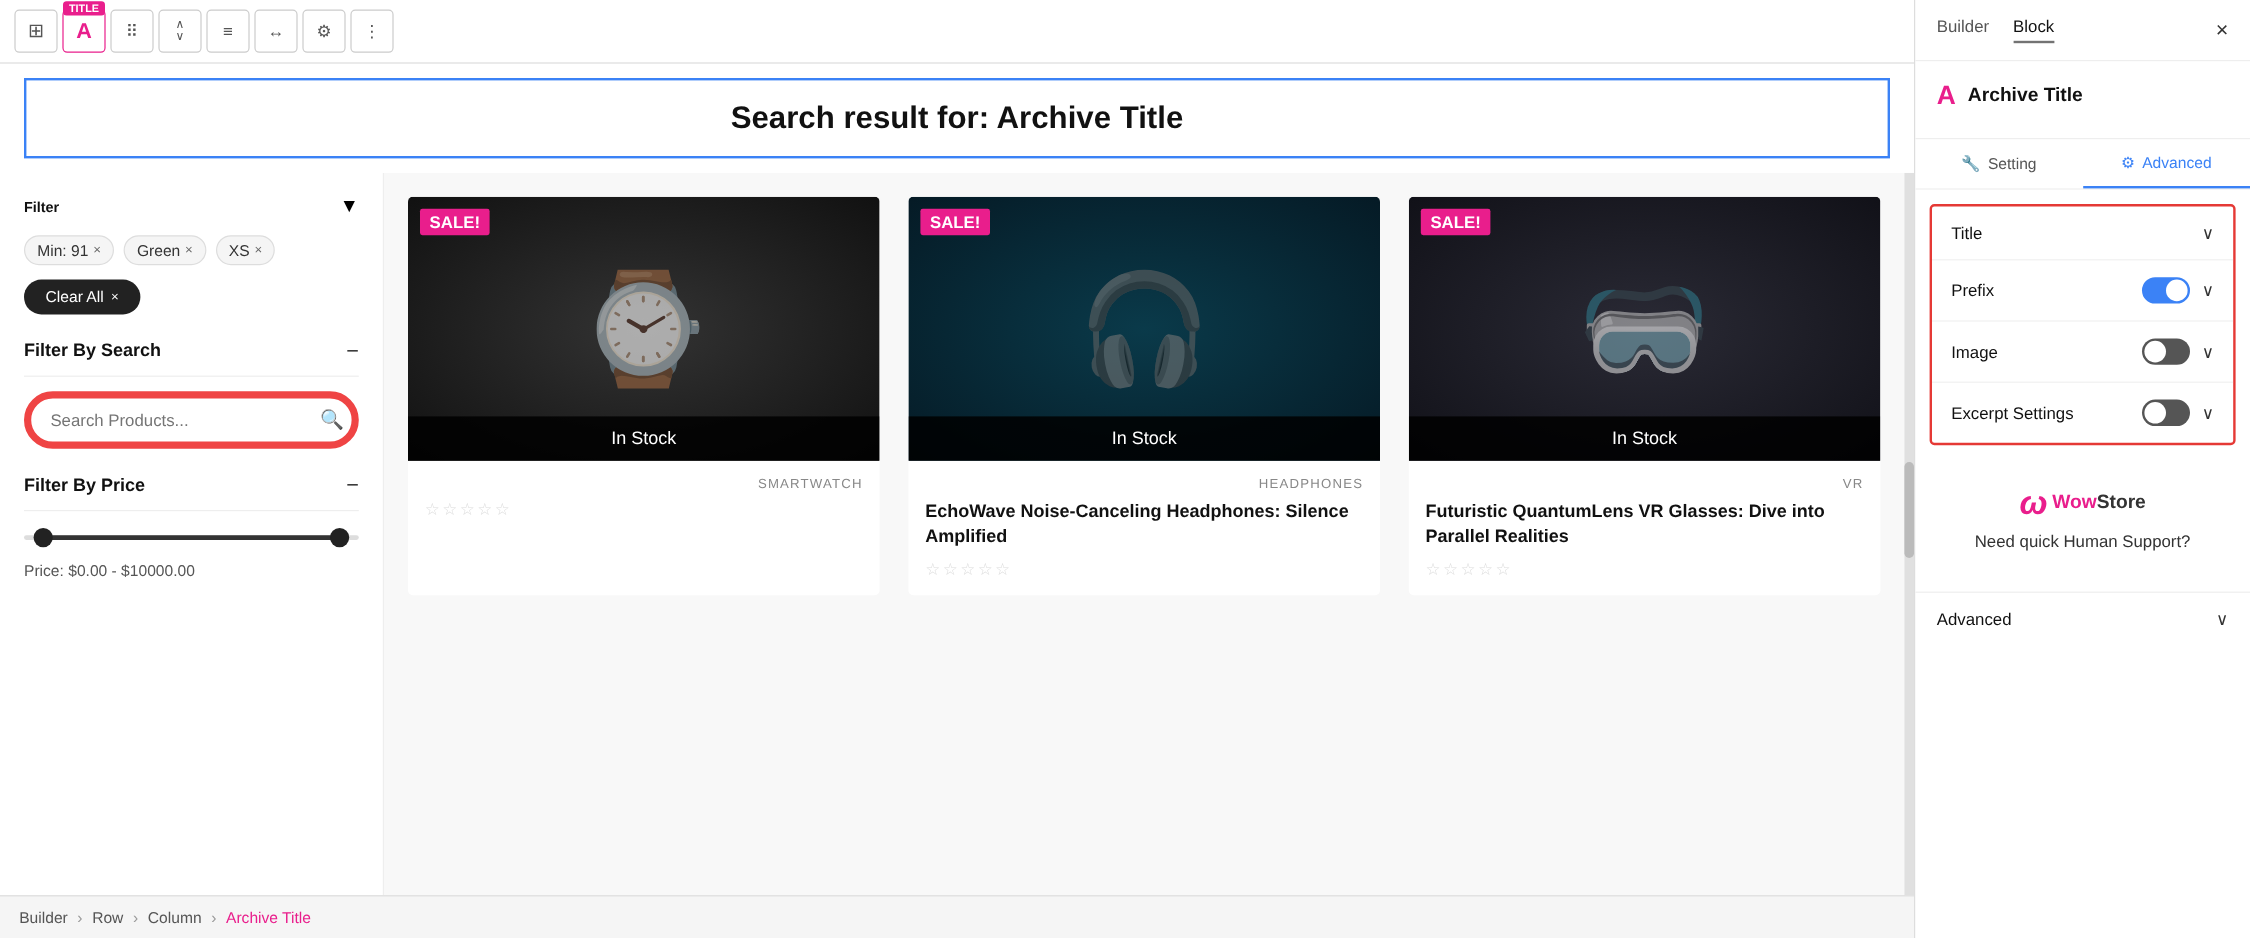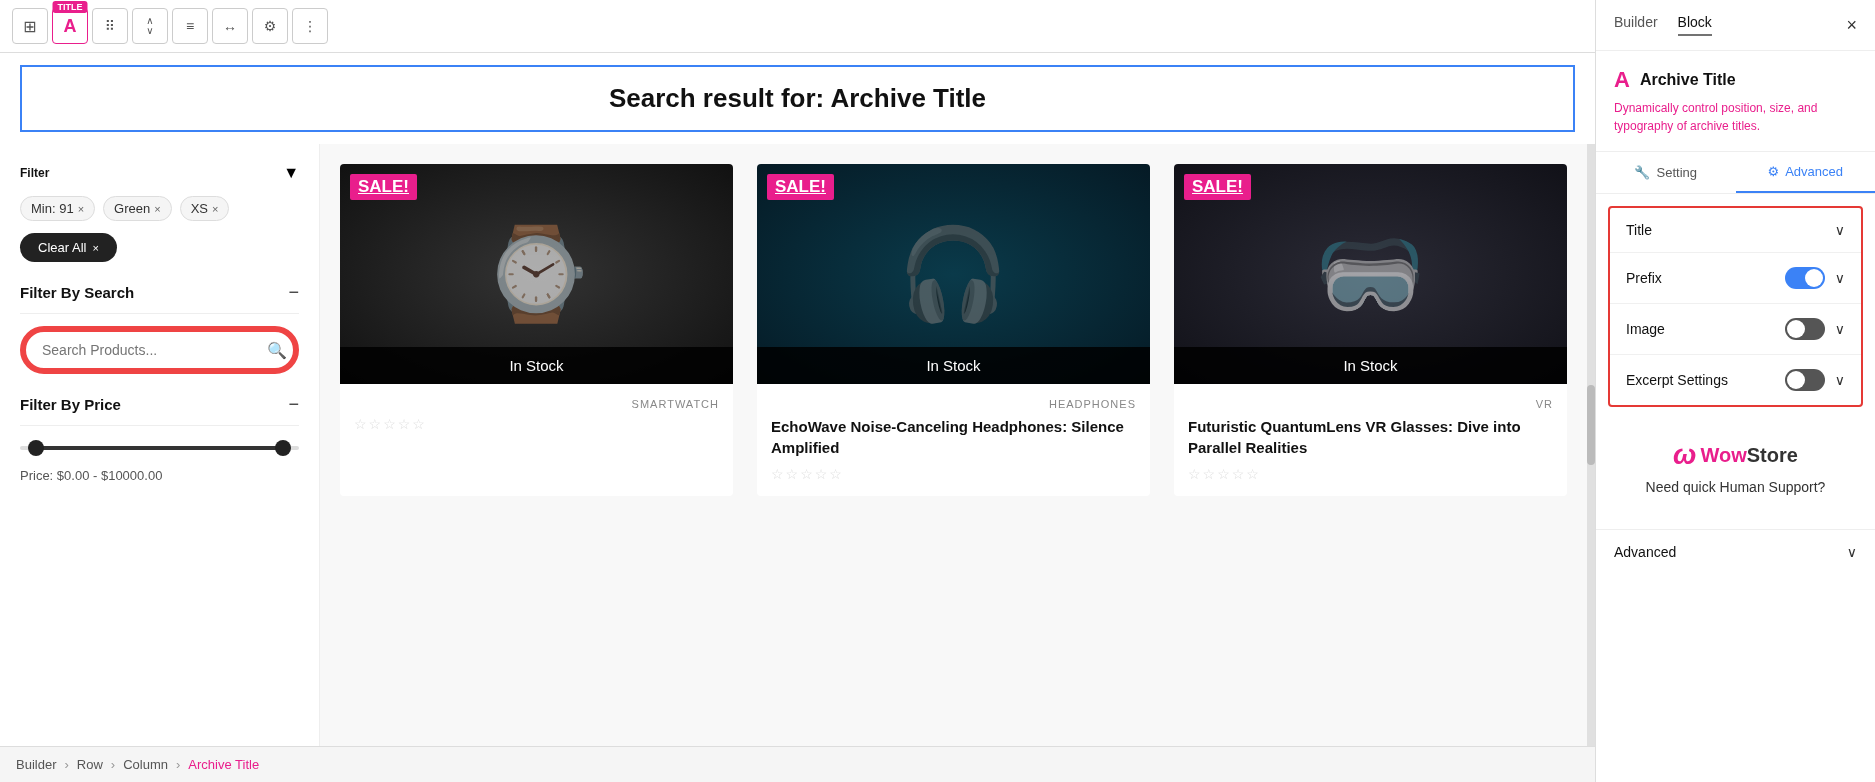--- a/index.html
+++ b/index.html
@@ -45,21 +45,21 @@
 
     .price-range { margin-top: 10px; }
     .price-text { font-size: 13px; color: #555; }
 
     
     .products-area { flex: 1; padding: 20px; overflow-y: auto; background: #f8f8f8; }
     .products-grid { display: grid; grid-template-columns: repeat(3, 1fr); gap: 24px; }
 
     .product-card { background: #fff; border-radius: 4px; overflow: hidden; }
     .product-image { position: relative; height: 220px; background: #222; overflow: hidden; }
-    .sale-badge { position: absolute; top: 10px; left: 10px; background: #e91e8c; color: #fff; font-size: 17px; font-weight: 700; padding: 3px 8px; border-radius: 2px; text-decoration: underline; }
+    .sale-badge { position: absolute; top: 10px; left: 10px; background: #e91e8c; color: #fff; font-size: 14px; font-weight: 700; padding: 3px 8px; border-radius: 2px; }
     .stock-badge { position: absolute; bottom: 0; left: 0; right: 0; background: rgba(0,0,0,0.85); color: #fff; text-align: center; padding: 10px; font-size: 15px; font-weight: 500; }
     .product-info { padding: 14px; }
     .product-category { font-size: 11px; color: #888; letter-spacing: 1px; text-transform: uppercase; margin-bottom: 6px; text-align: right; }
     .product-name { font-size: 15px; font-weight: 600; color: #111; line-height: 1.4; margin-bottom: 8px; }
     .product-stars { display: flex; gap: 2px; }
     .star { color: #ddd; font-size: 14px; }
 
     
     .product-img-smartwatch { background: radial-gradient(ellipse at center, #333 0%, #111 100%); display: flex; align-items: center; justify-content: center; }
     .product-img-headphones { background: radial-gradient(ellipse at center, #0a3a4a 0%, #051a25 100%); display: flex; align-items: center; justify-content: center; }
@@ -314,21 +314,20 @@
       </div>
     </div>
     <button class="panel-close">×</button>
   </div>
 
   <div class="block-info">
     <div class="block-title-row">
       <span class="block-icon-a">A</span>
       <span class="block-title">Archive Title</span>
     </div>
-    <p class="block-description">Dynamically control position, size, and typography of archive titles.</p>
   </div>
 
   <div class="panel-subtabs">
     <div class="panel-subtab">
       <span>🔧</span>
       <span>Setting</span>
     </div>
     <div class="panel-subtab active">
       <span>⚙</span>
       <span>Advanced</span>
@@ -372,21 +371,21 @@
         </div>
         <span class="chevron">∨</span>
       </div>
     </div>
 
   </div>
 
   <div class="wowstore-promo">
     <div class="wowstore-logo">
       <span class="wowstore-logo-w" style="color:#e91e8c;font-style:italic;">ω</span>
-      <span style="font-size:20px;font-weight:900;"><span style="color:#e91e8c;">Wow</span><span style="color:#333;">Store</span></span>
+      <span style="font-size:16px;font-weight:900;"><span style="color:#e91e8c;">Wow</span><span style="color:#333;">Store</span></span>
     </div>
     <p class="wowstore-support-text">Need quick Human Support?</p>
   </div>
 
   <div class="advanced-section">
     <span class="advanced-label">Advanced</span>
     <span class="chevron">∨</span>
   </div>
 
 </div>

